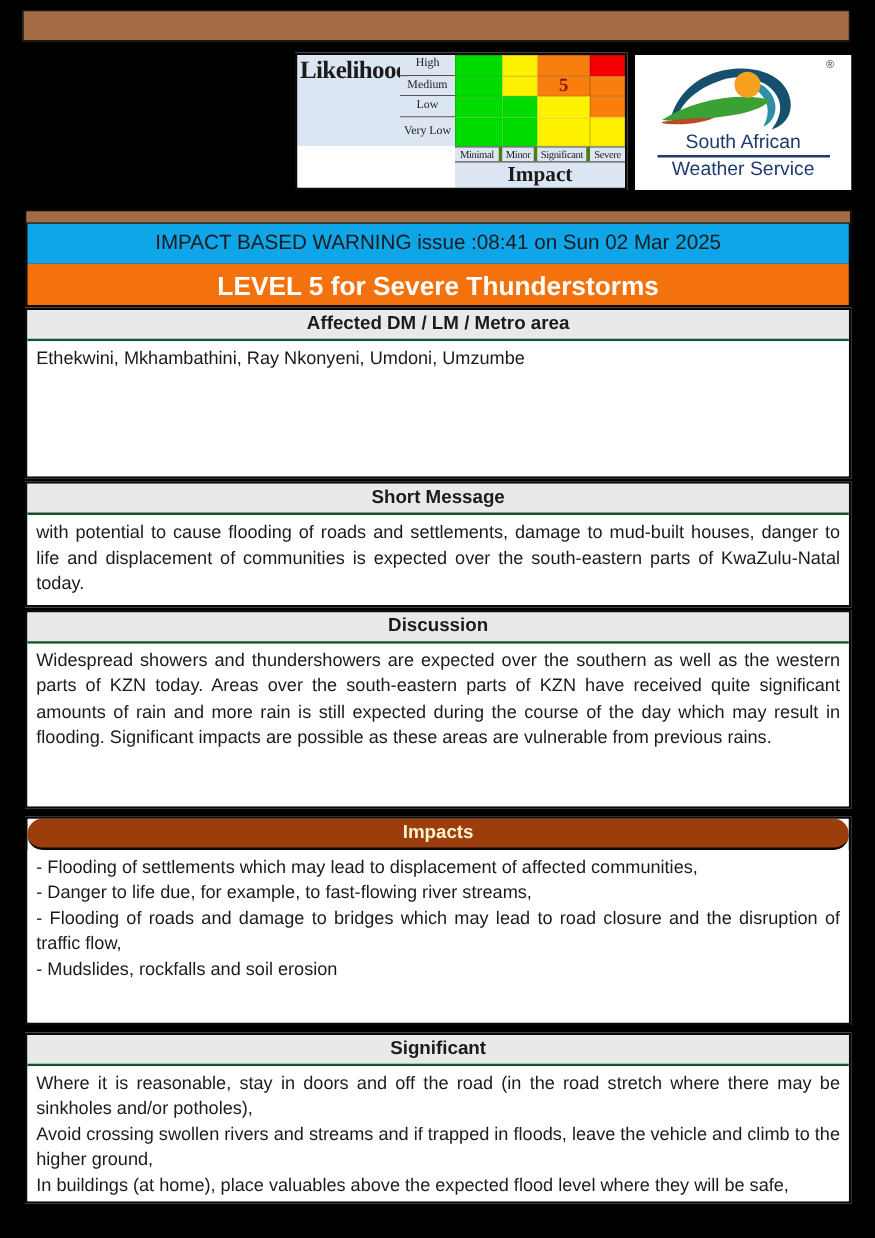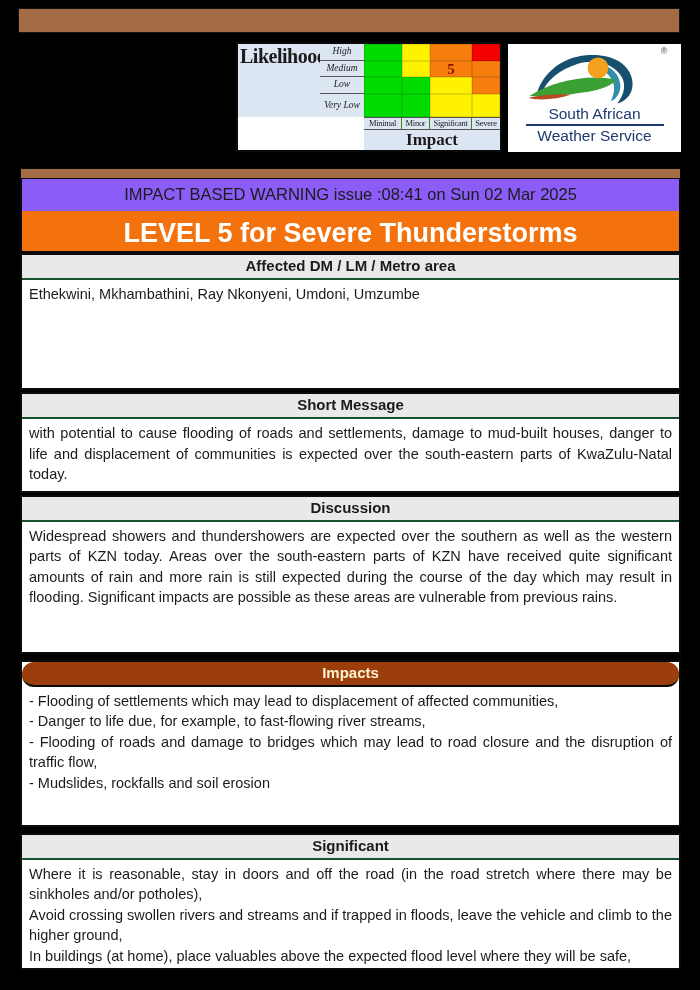--- a/index.html
+++ b/index.html
@@ -23,28 +23,27 @@
   .matrix > div{box-sizing:border-box;}
   .m-title{
     grid-row:1 / span 4;grid-column:1;background:var(--label-bg,#DCE6F2);
     font-weight:bold;font-size:20px;padding:1px 0 0 2px;letter-spacing:-0.5px;
   }
   .m-rowlab{
     grid-column:2;background:var(--label-bg,#DCE6F2);
     font-size:9.5px;text-align:center;line-height:1.05;
     display:flex;align-items:center;justify-content:center;
     border-bottom:1px solid #555;
-    font-style:italic;
   }
   .m-rowlab.last{border-bottom:none;text-align:center;}
   .m-white{grid-row:5 / span 2;grid-column:1 / span 2;background:#fff;}
   .m-collab{
     grid-row:5;background:var(--label-bg,#DCE6F2);
     font-size:8.5px;text-align:center;letter-spacing:-0.3px;
-    border-top:1px solid #555;border-right:1px solid #4d7c0f;
+    border-top:1px solid #555;border-right:3px solid #4d7c0f;
     display:flex;align-items:flex-end;justify-content:center;overflow:hidden;
     padding-bottom:1px;
   }
   .m-impact{
     grid-row:6;grid-column:3 / span 4;background:var(--label-bg,#DCE6F2);
     font-weight:bold;font-size:17px;text-align:center;border-top:1px solid #555;
     display:flex;align-items:center;justify-content:center;
   }
   .mcell{
     box-shadow:inset 0 0 0 0.5px rgba(0,0,0,0.22);
@@ -57,23 +56,23 @@
     display:flex;flex-direction:column;align-items:center;box-sizing:border-box;padding-top:3px;
   }
   .logo-art{position:relative;width:150px;height:58px;}
   .logo-reg{position:absolute;right:2px;top:-1px;font-size:9px;color:#444;}
   .logo-text{color:#1E3A70;font-weight:normal;font-size:15.5px;line-height:1.15;text-align:center;}
   .logo-rule{width:138px;height:2px;background:#1E3A70;margin:1px auto;}
   
   .doc{position:absolute;left:20px;top:168px;width:661px;box-sizing:border-box;}
   .brown-strip{height:11px;background:var(--brown-bar,#A36C45);border:1px solid #0a0a0a;box-sizing:border-box;}
   .warn-box{border:2px solid #0a0a0a;border-top:none;}
-  .issue-line{background:#8b5cf6;text-align:center;font-size:16.5px;padding:6px 2px 7px;}
+  .issue-line{background:#0ea5e9;text-align:center;font-size:16.5px;padding:6px 2px 7px;}
   .level-band{background:var(--banner-orange,#F4720D);text-align:center;}
-  .level-title{color:#fff;font-weight:bold;font-size:27px;padding:7px 0 2px;}
+  .level-title{color:#fff;font-weight:bold;font-size:21px;padding:7px 0 2px;}
   .valid-line{color:var(--maroon,#8B1500);font-weight:bold;font-size:13.5px;padding:10px 0 12px;}
   .section{border:2px solid #0a0a0a;background:#fff;}
   .section + .section{margin-top:2px;}
   .section.gap{margin-top:6px;}
   .sec-head{
     background:var(--header-gray,#E9E9E9);font-weight:bold;font-size:15px;
     text-align:center;padding:2px 0 4px;border-bottom:2px solid #14532d;
   }
   .sec-head.rust{
     background:var(--impacts-bg,#9C3D0C);color:#FFF3CE;border-bottom-color:#0a0a0a;border-radius:12px;

